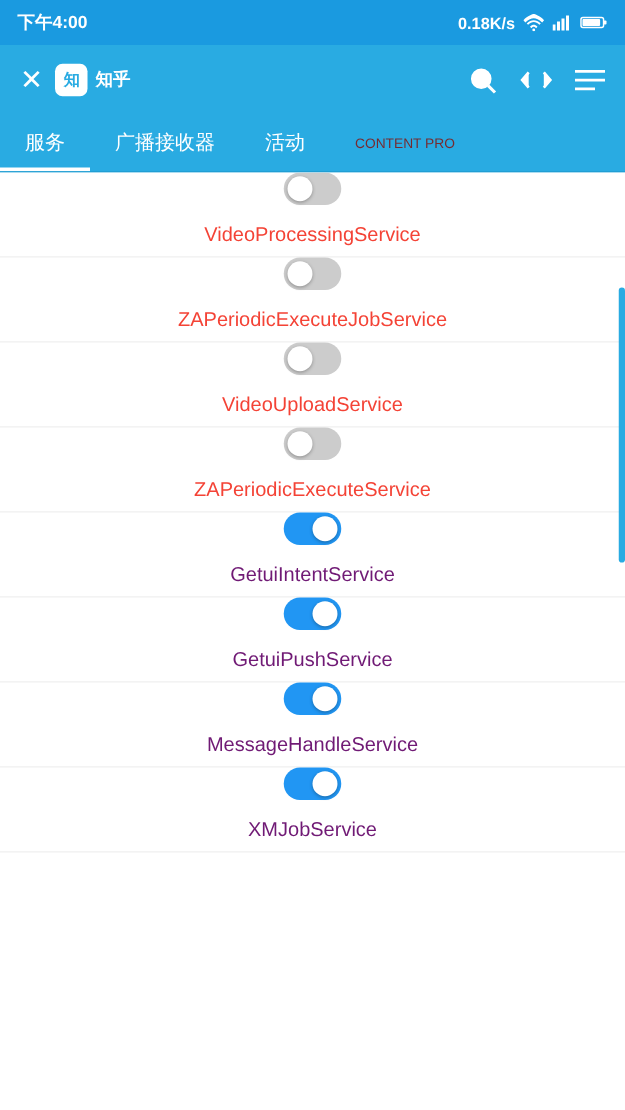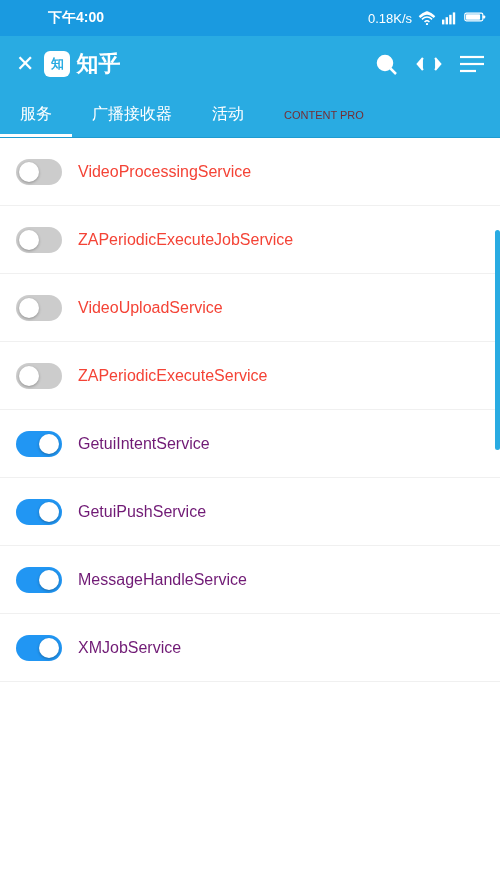--- a/index.html
+++ b/index.html
@@ -16,25 +16,27 @@
     .status-bar {
       background: #1a9ae0;
       height: 36px;
       display: flex;
       align-items: center;
       justify-content: space-between;
       padding: 0 14px;
       color: #fff;
       font-size: 14px;
     }
-    .status-left { font-weight: bold; margin-left: 34px; }
+    .status-left { font-weight: bold; }
     .status-right {
       display: flex;
+      align-items: center;
       gap: 6px;
       font-size: 13px;
+      font-weight: bold;
     }
 
     
     .title-bar {
       background: #29abe2;
       height: 56px;
       display: flex;
       align-items: center;
       padding: 0 16px;
       color: #fff;
@@ -56,21 +58,21 @@
       font-size: 13px;
       font-weight: bold;
       width: 26px;
       height: 26px;
       border-radius: 6px;
       display: flex;
       align-items: center;
       justify-content: center;
     }
     .title-bar-title {
-      font-size: 22px;
+      font-size: 14px;
       font-weight: bold;
       color: #fff;
     }
     .title-bar-actions {
       display: flex;
       align-items: center;
       gap: 18px;
     }
     .title-bar-actions svg {
       fill: #fff;
@@ -128,20 +130,21 @@
       overflow-y: auto;
       height: calc(888px - 36px - 56px - 46px);
     }
     .service-item {
       display: flex;
       align-items: center;
       padding: 0 16px;
       height: 68px;
       border-bottom: 1px solid #f0f0f0;
       gap: 16px;
+      flex-direction: column;
     }
 
     
     .toggle {
       width: 46px;
       height: 26px;
       border-radius: 13px;
       position: relative;
       flex-shrink: 0;
       cursor: pointer;

